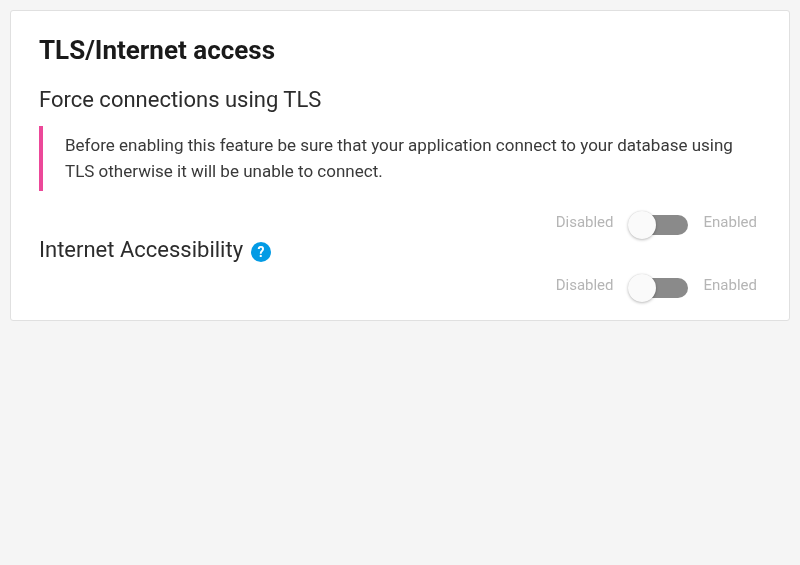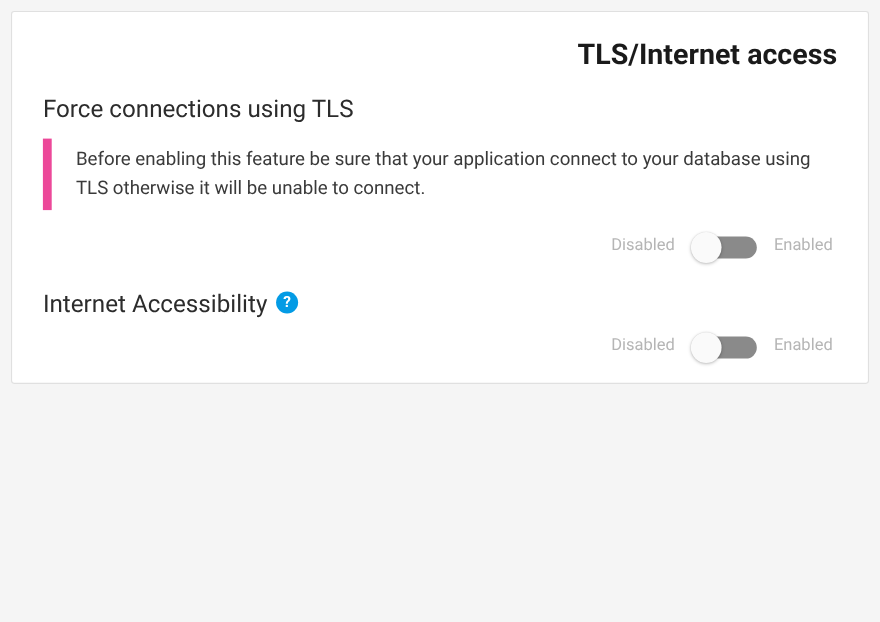--- a/index.html
+++ b/index.html
@@ -20,31 +20,29 @@
       background: #ffffff;
       border: 1px solid #e0e0e0;
       border-radius: 3px;
       padding: 24px 28px 20px 28px;
     }
     .card-title {
       font-size: 26px;
       font-weight: 700;
       color: #1a1a1a;
       margin-bottom: 22px;
-      text-align: right;
     }
     .section {
       margin-bottom: 0px;
     }
     .section + .section {
-      margin-top: 28px;
     }
     .section-heading {
       display: flex;
-      align-items: flex-start;
+      align-items: flex-end;
       gap: 8px;
       margin-bottom: 14px;
     }
     .section-title {
       font-size: 22px;
       font-weight: 400;
       color: #2c2c2c;
     }
     .help-icon {
       display: inline-flex;
@@ -60,21 +58,21 @@
       cursor: pointer;
       line-height: 1;
     }
     .section-desc {
       font-size: 16.5px;
       color: #4a4a4a;
       margin-bottom: 18px;
       line-height: 1.4;
     }
     .warning-box {
-      border-left: 8px solid #ec4899;
+      border-left: 4px solid #ec4899;
       padding: 6px 4px 6px 22px;
       margin-bottom: 22px;
     }
     .warning-text {
       font-size: 17px;
       color: #3a3a3a;
       line-height: 1.55;
     }
     .toggle-row {
       display: flex;

